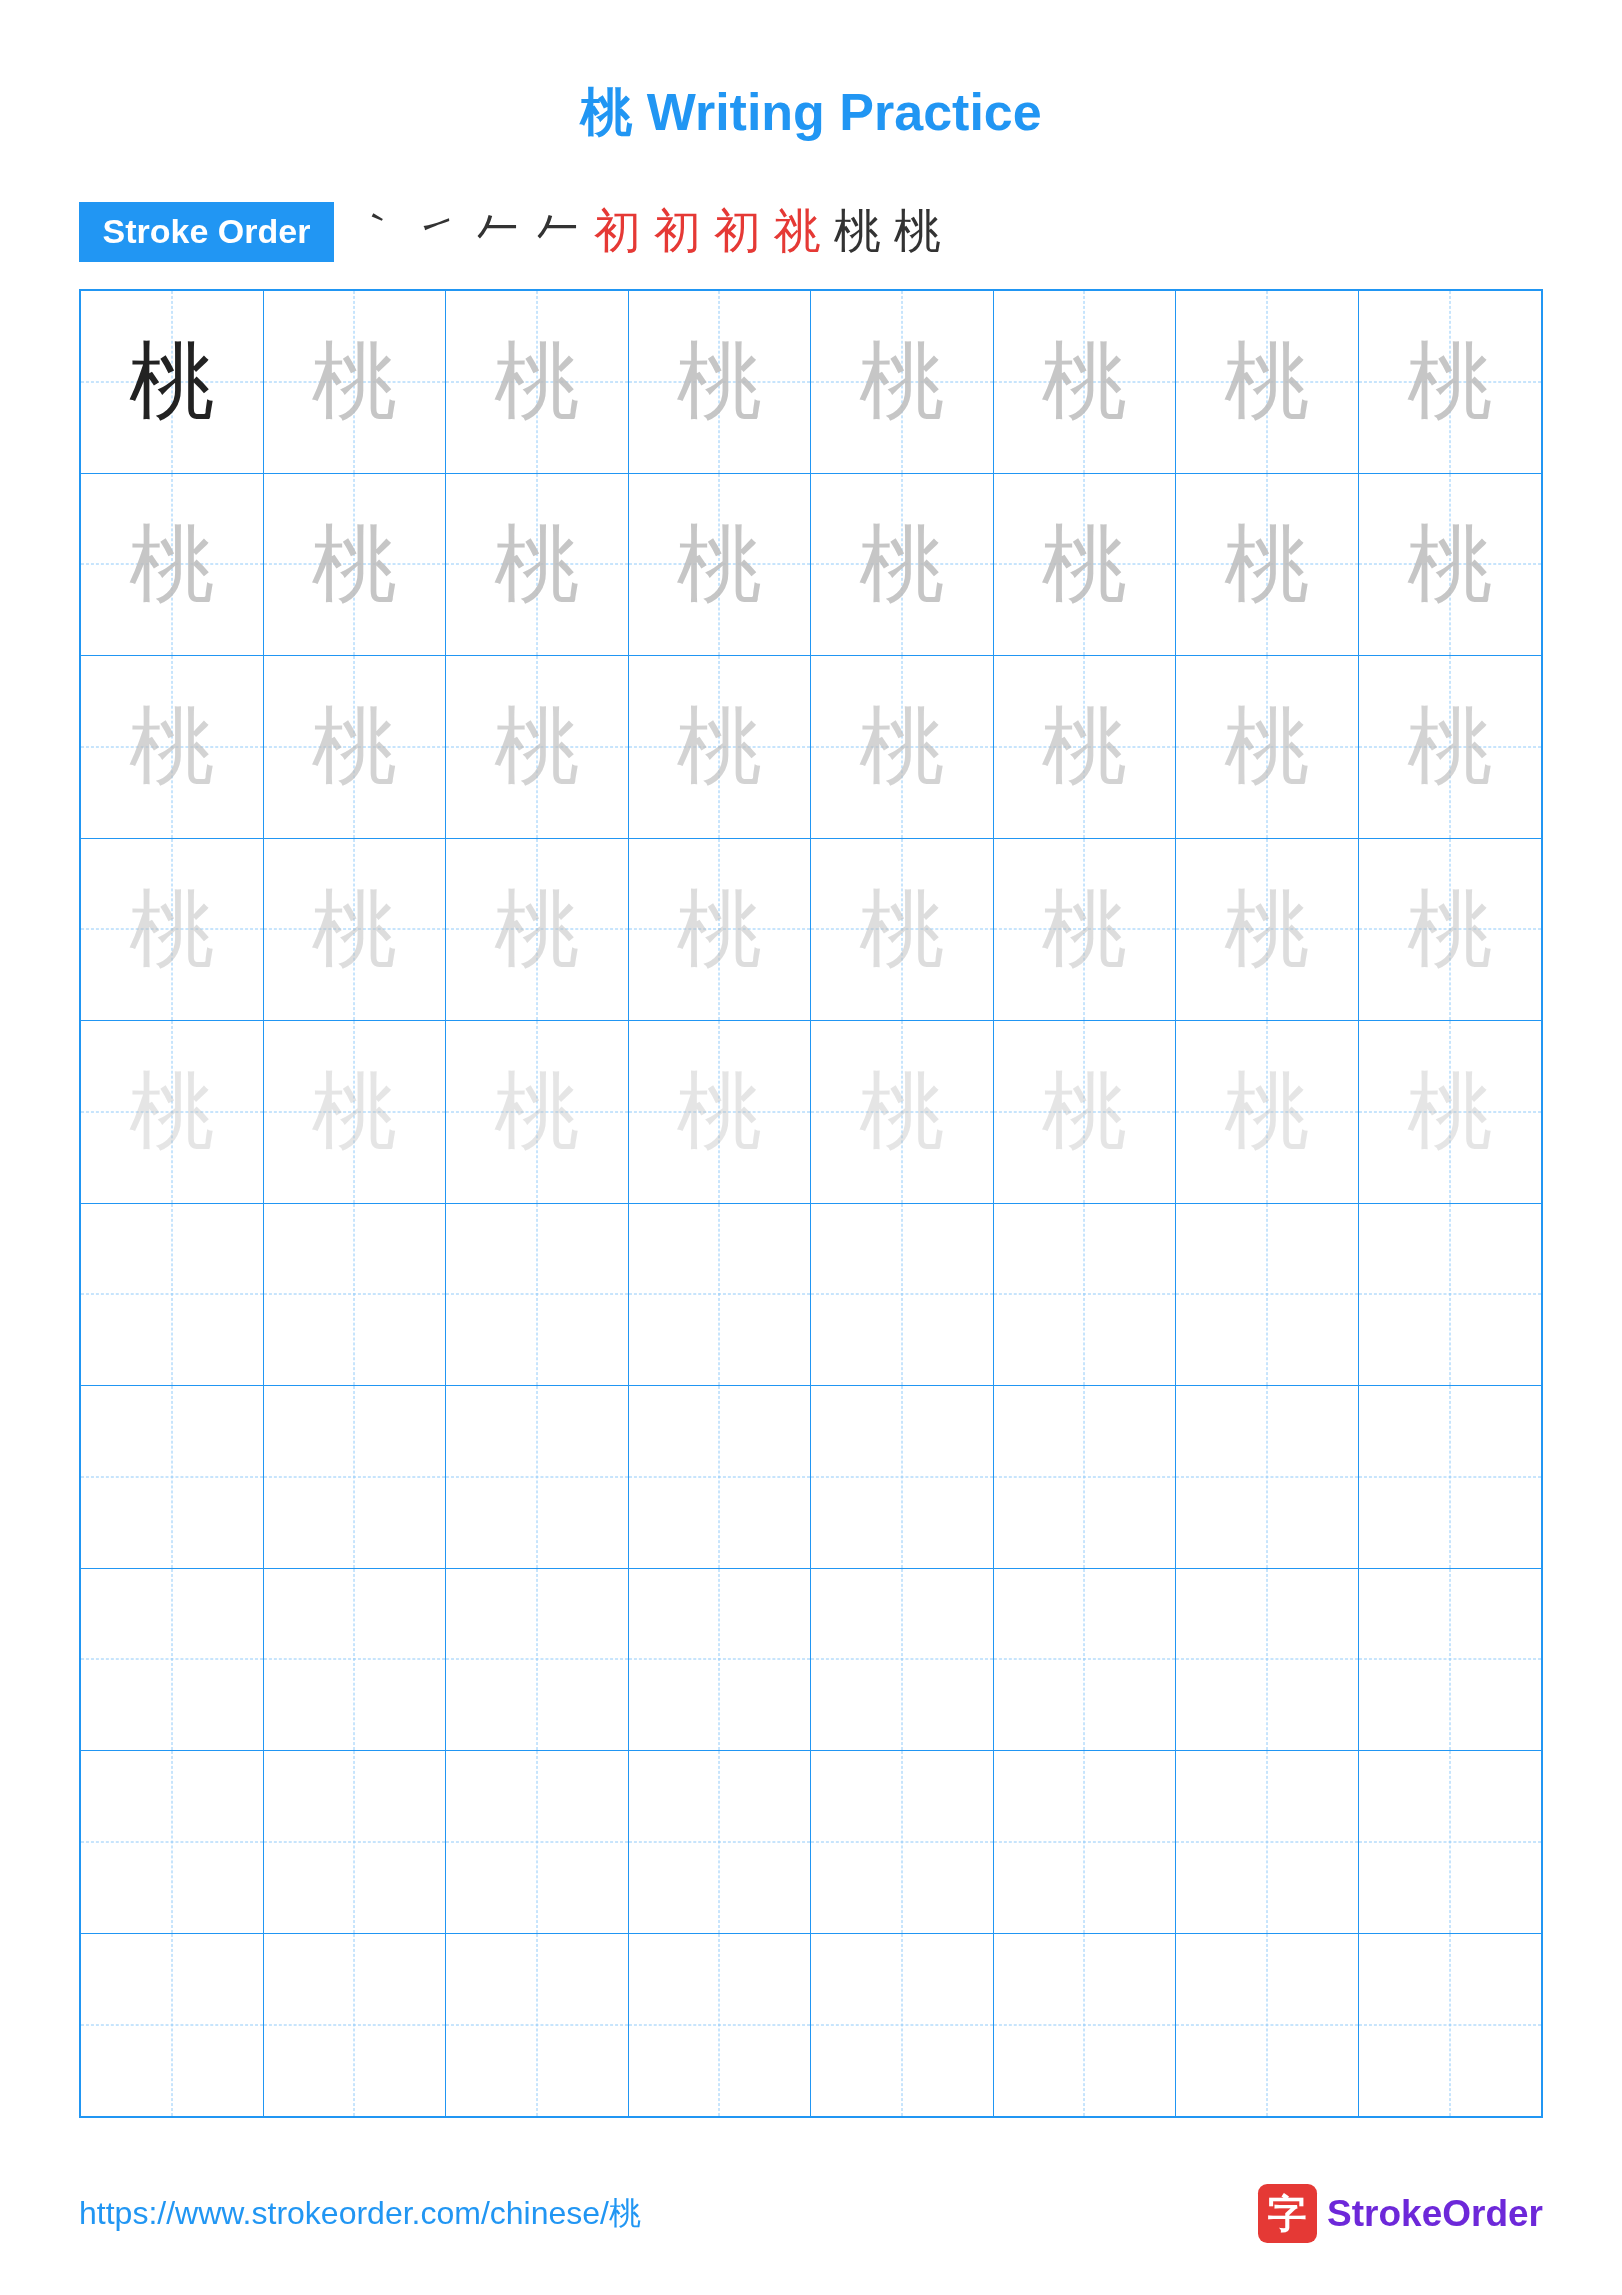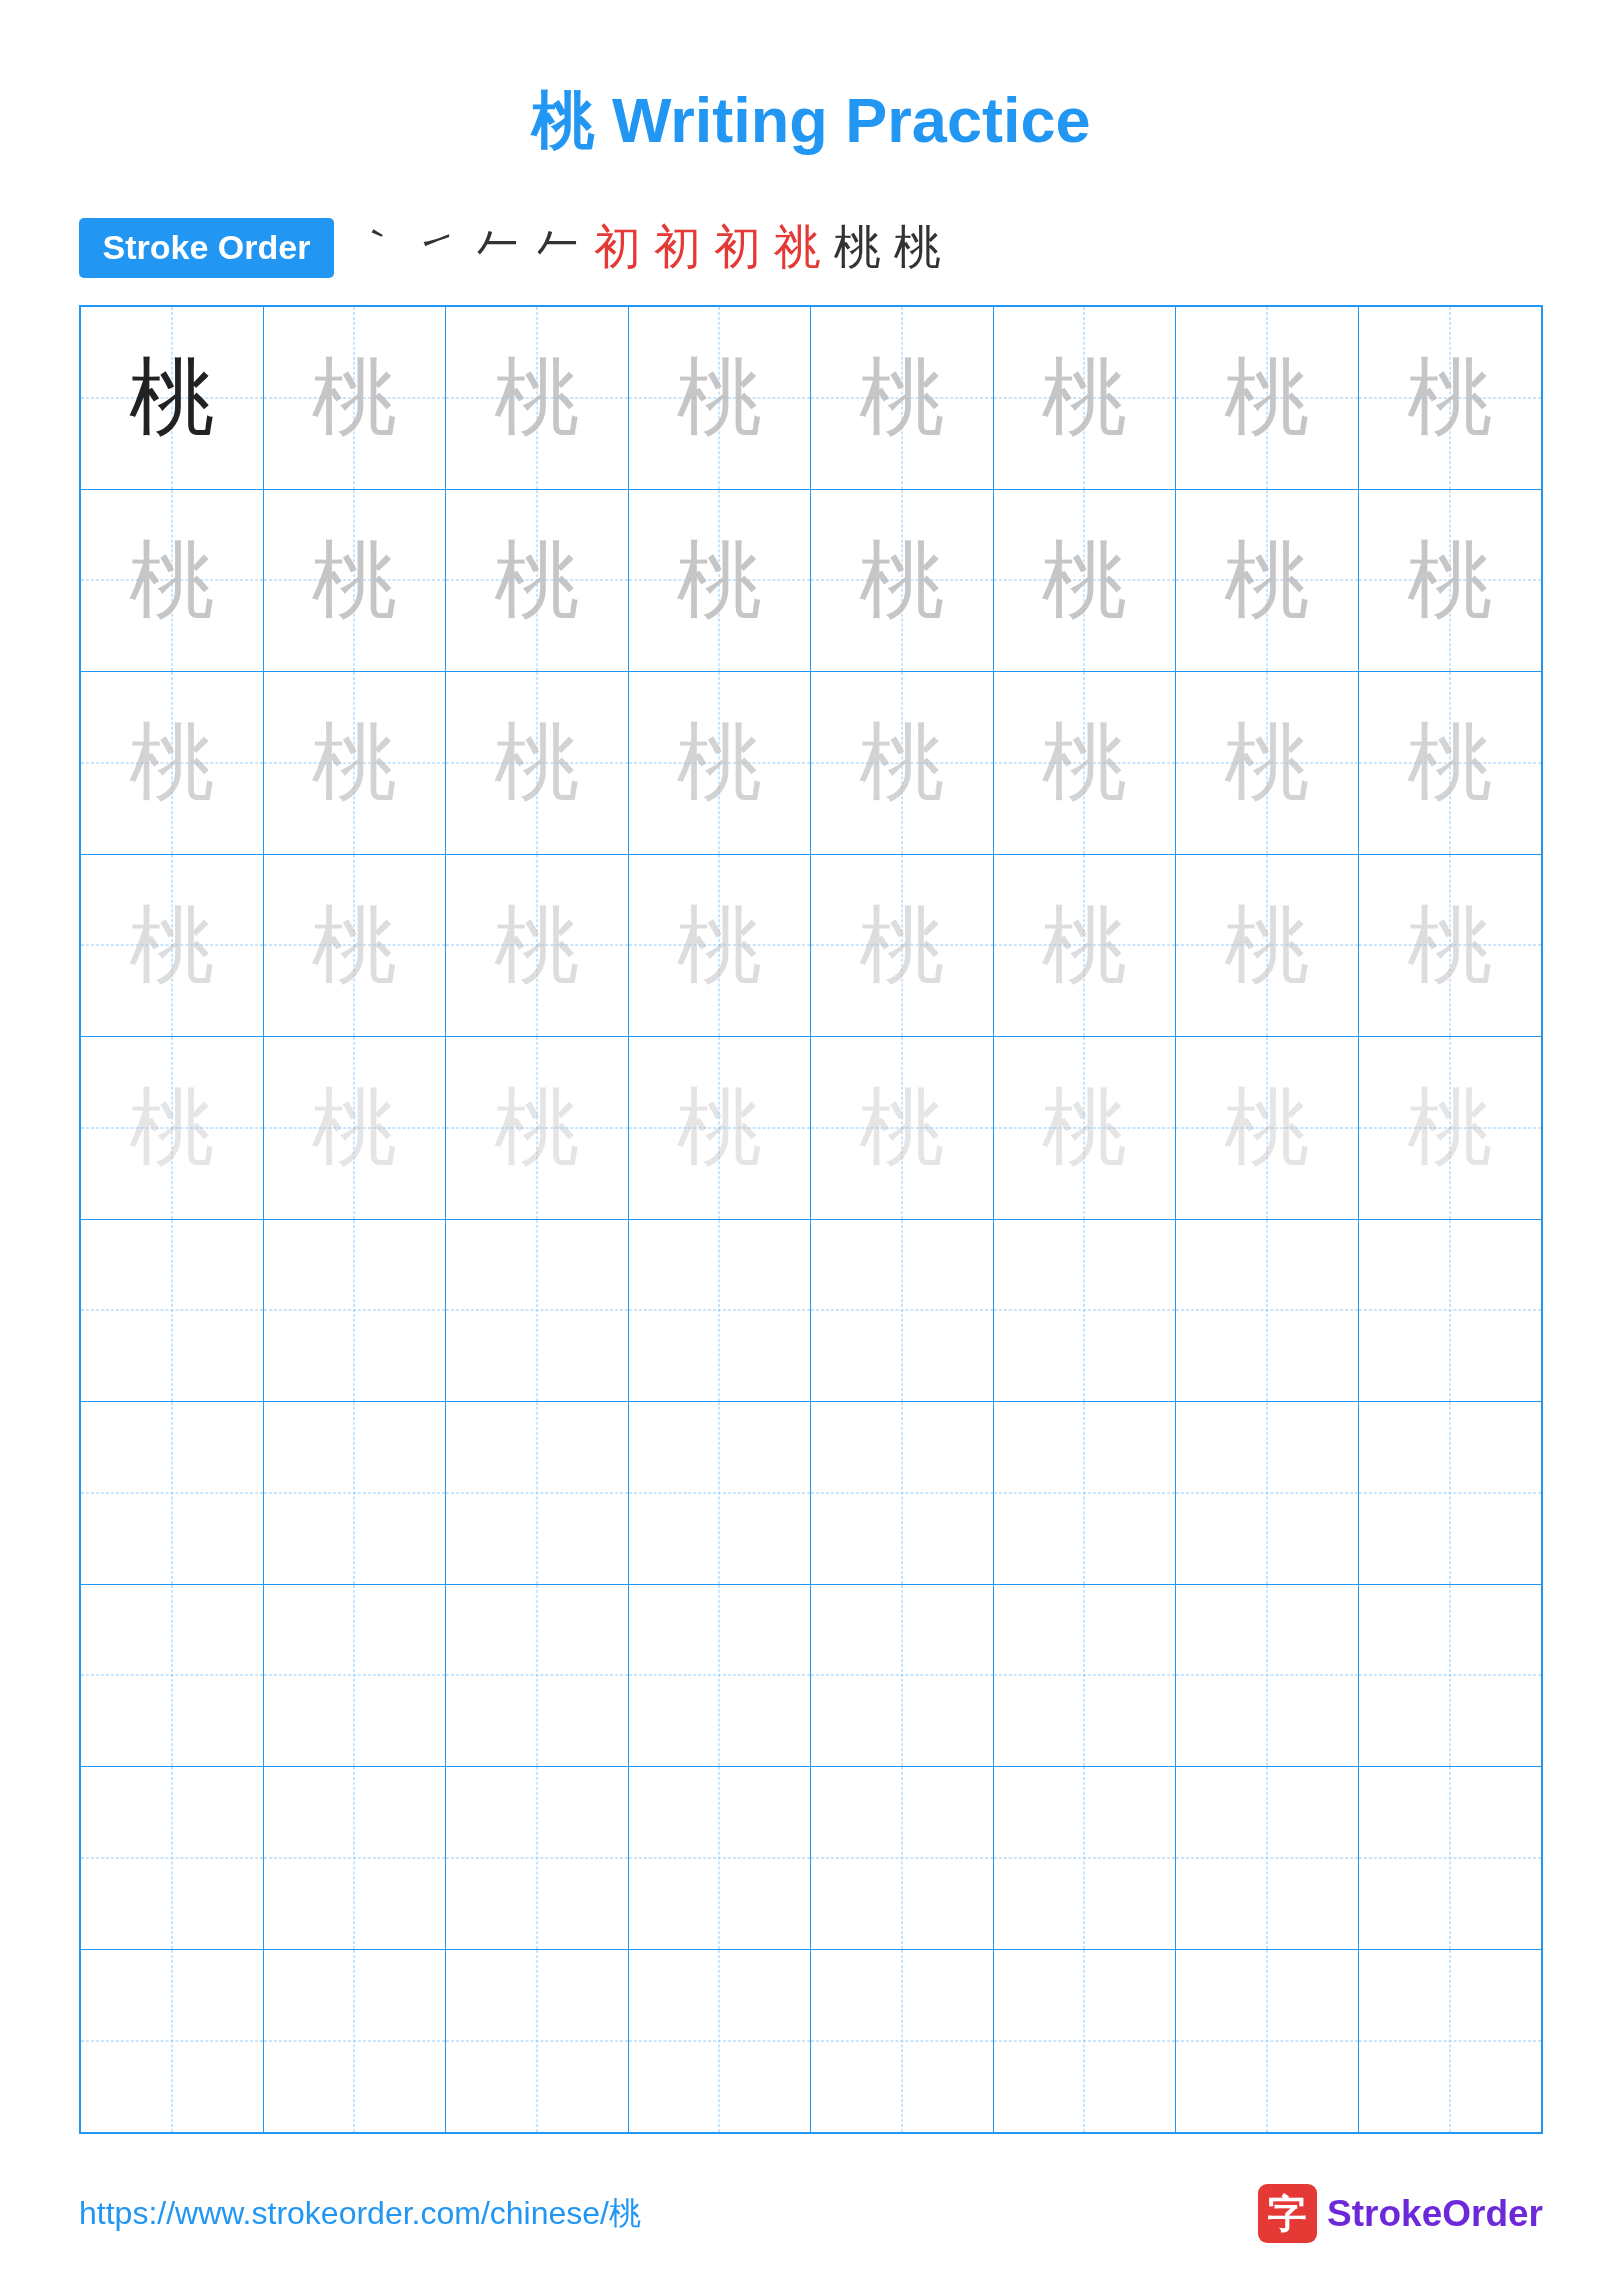--- a/index.html
+++ b/index.html
@@ -16,21 +16,21 @@
       width: 1622px;
       min-height: 2295px;
       background: #fff;
       padding: 52px 79px;
       display: flex;
       flex-direction: column;
       align-items: center;
     }
 
     .title {
-      font-size: 63px;
+      font-size: 52px;
       color: #2196F3;
       font-family: sans-serif;
       font-weight: bold;
       margin-bottom: 52px;
       margin-top: 26px;
     }
 
     .stroke-order-row {
       display: flex;
       align-items: center;
@@ -39,21 +39,21 @@
       gap: 19.6px;
     }
 
     .stroke-order-badge {
       background: #2196F3;
       color: #fff;
       font-family: sans-serif;
       font-size: 34px;
       font-weight: bold;
       padding: 10.5px 23.6px;
-      border-radius: 5px;
+      border-radius: 0;
       white-space: nowrap;
     }
 
     .stroke-chars {
       display: flex;
       align-items: center;
       gap: 13px;
       font-size: 47px;
     }
 

